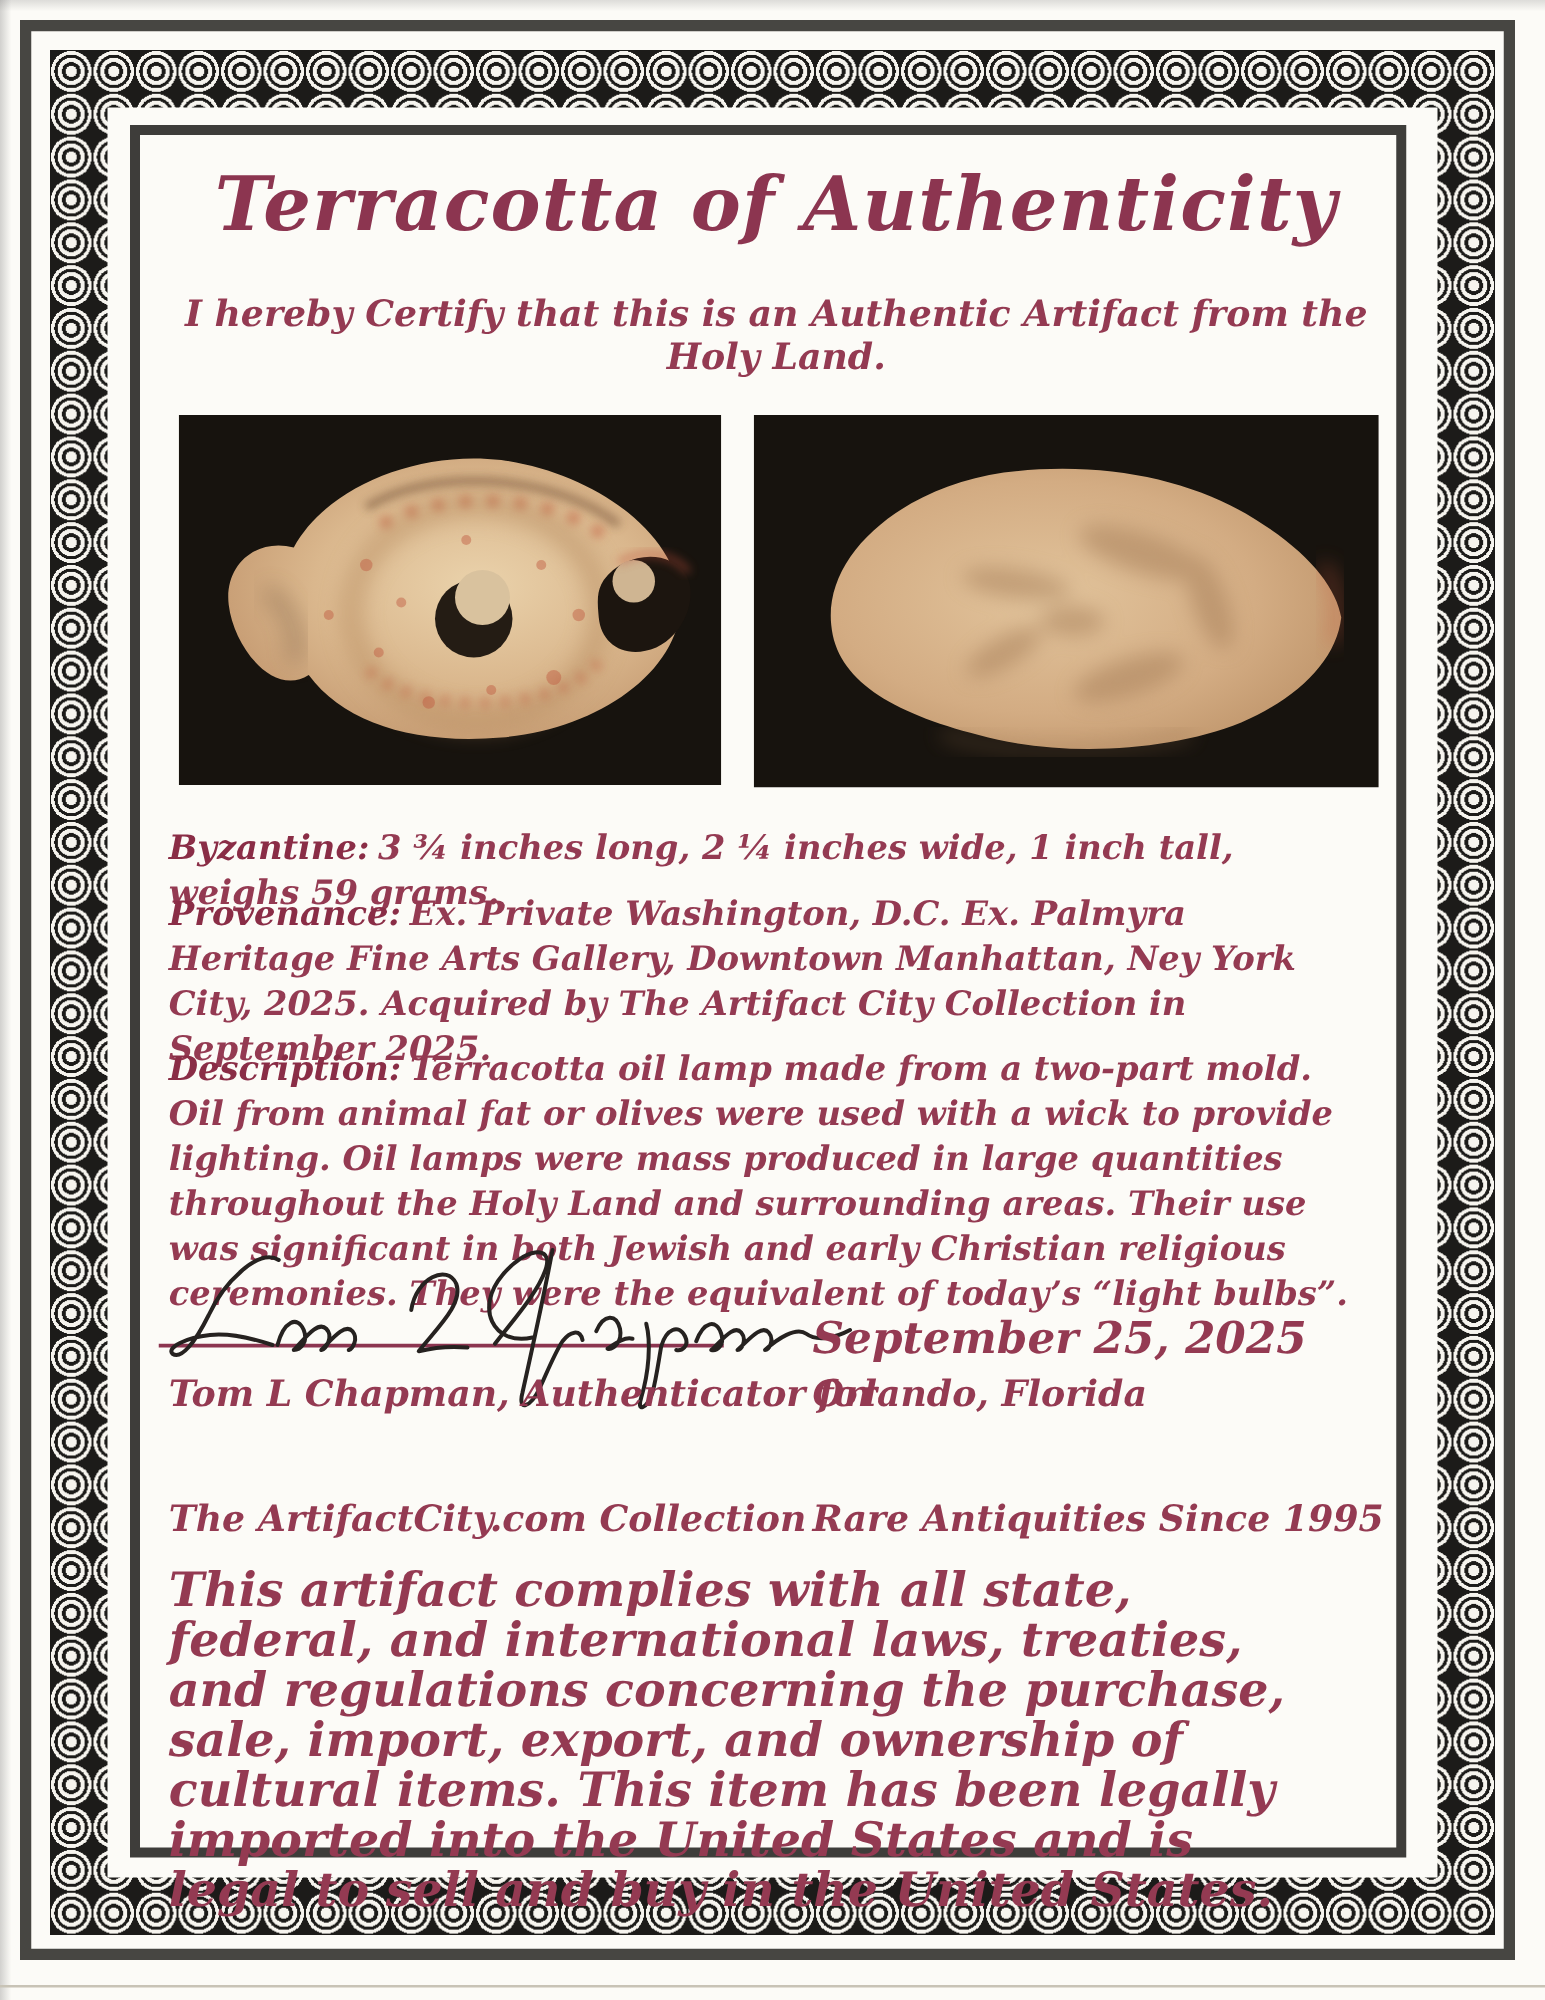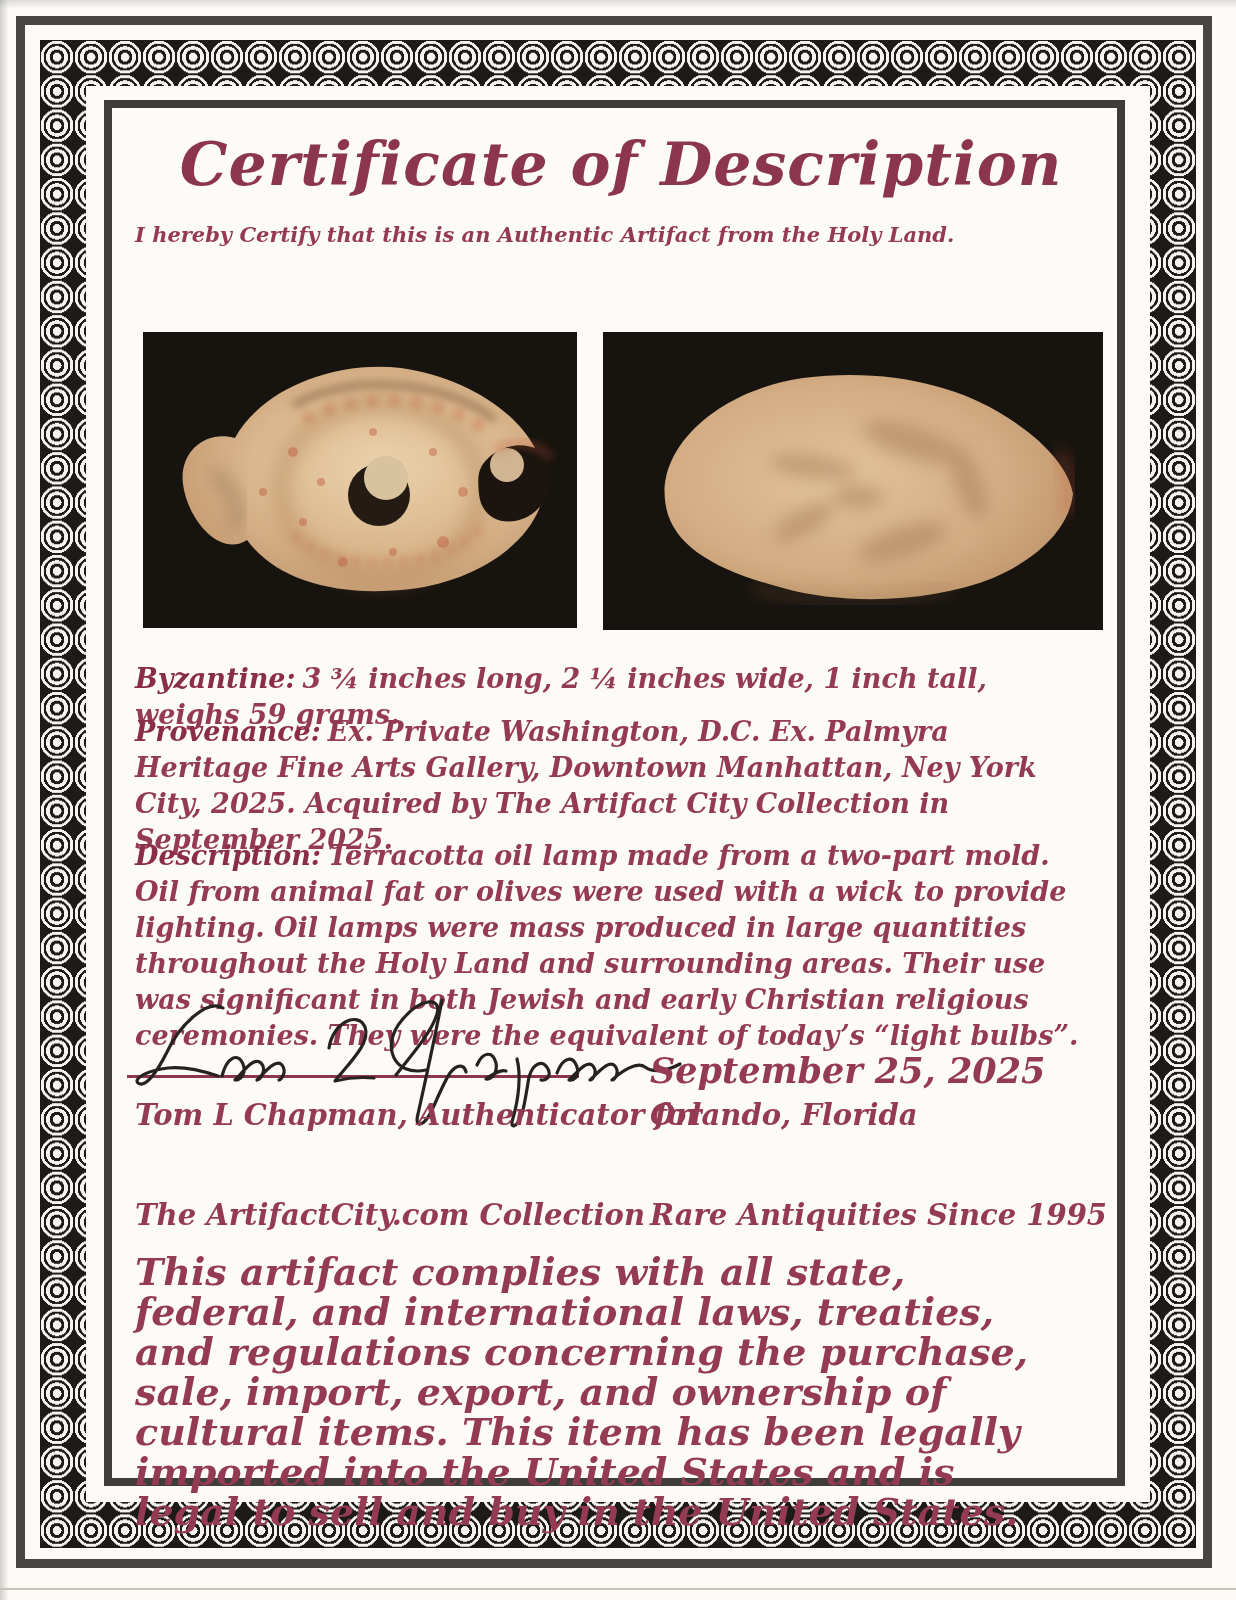--- a/index.html
+++ b/index.html
@@ -23,21 +23,21 @@
       #f6f4ee 13.5px 16.3px,#1c1b19 16.3px);
     background-size:34px 34.27px;
   }
   .band-hole{position:absolute;inset:46px;background:#fcfbf7;}
   .frame-inner{position:absolute;left:104px;top:100px;right:111px;bottom:114px;border:8px solid #3e3d3a;}
   
   .content{position:absolute;left:135px;top:112px;width:972px;height:1376px;color:#943a52;
     font-style:italic;font-weight:700;}
   .title{position:absolute;top:20px;left:0;width:100%;text-align:center;
     font-size:60px;line-height:64px;color:#8c3550;letter-spacing:1px;}
-  .certify{position:absolute;top:110px;left:0;width:100%;text-align:left;font-size:21px;}
+  .certify{position:absolute;top:122px;left:0;width:100%;text-align:center;font-size:29px;}
   .dates{position:absolute;top:178px;left:0;width:100%;text-align:center;font-size:28px;}
   .photos{position:absolute;top:220px;left:8px;display:flex;gap:26px;}
   .photos svg{display:block;}
   .field{position:absolute;left:0;width:948px;font-size:27px;line-height:36px;margin:0;}
   .field b{color:#8a2d46;margin-right:7px;}
   #f-dim{top:549px;} #f-prov{top:602px;} #f-desc{top:726px;}
   .sig-line{position:absolute;left:-8px;top:963px;width:452px;height:3px;background:#8c3550;}
   .sig-svg{position:absolute;left:-12px;top:872px;}
   .sig-date{position:absolute;left:515px;top:938px;font-size:35px;}
   .row{position:absolute;left:0;width:100%;height:44px;font-size:29px;}
@@ -56,21 +56,21 @@
   <div class="scan-bottom-line"></div>
 
   <div class="frame-outer"></div>
   <div class="frame-band">
     <div class="band-hole"></div>
   </div>
   <div class="frame-inner"></div>
 
   <div class="content">
 
-    <div class="title">Certificate of Description</div>
+    <div class="title">Terracotta of Authenticity</div>
     <div class="certify">I hereby Certify that this is an Authentic Artifact from the Holy Land.</div>
 
     <div class="photos">
 
       <svg width="434" height="296" viewBox="0 0 434 296" role="img" aria-label="Terracotta oil lamp on black background, top view with filling hole and wick hole">
         <defs>
           <radialGradient id="gA" cx="55%" cy="45%" r="72%">
             <stop offset="0" stop-color="#ead2ab"></stop>
               <stop offset=".5" stop-color="#dab78d"></stop>
             <stop offset=".8" stop-color="#c79d74"></stop>

